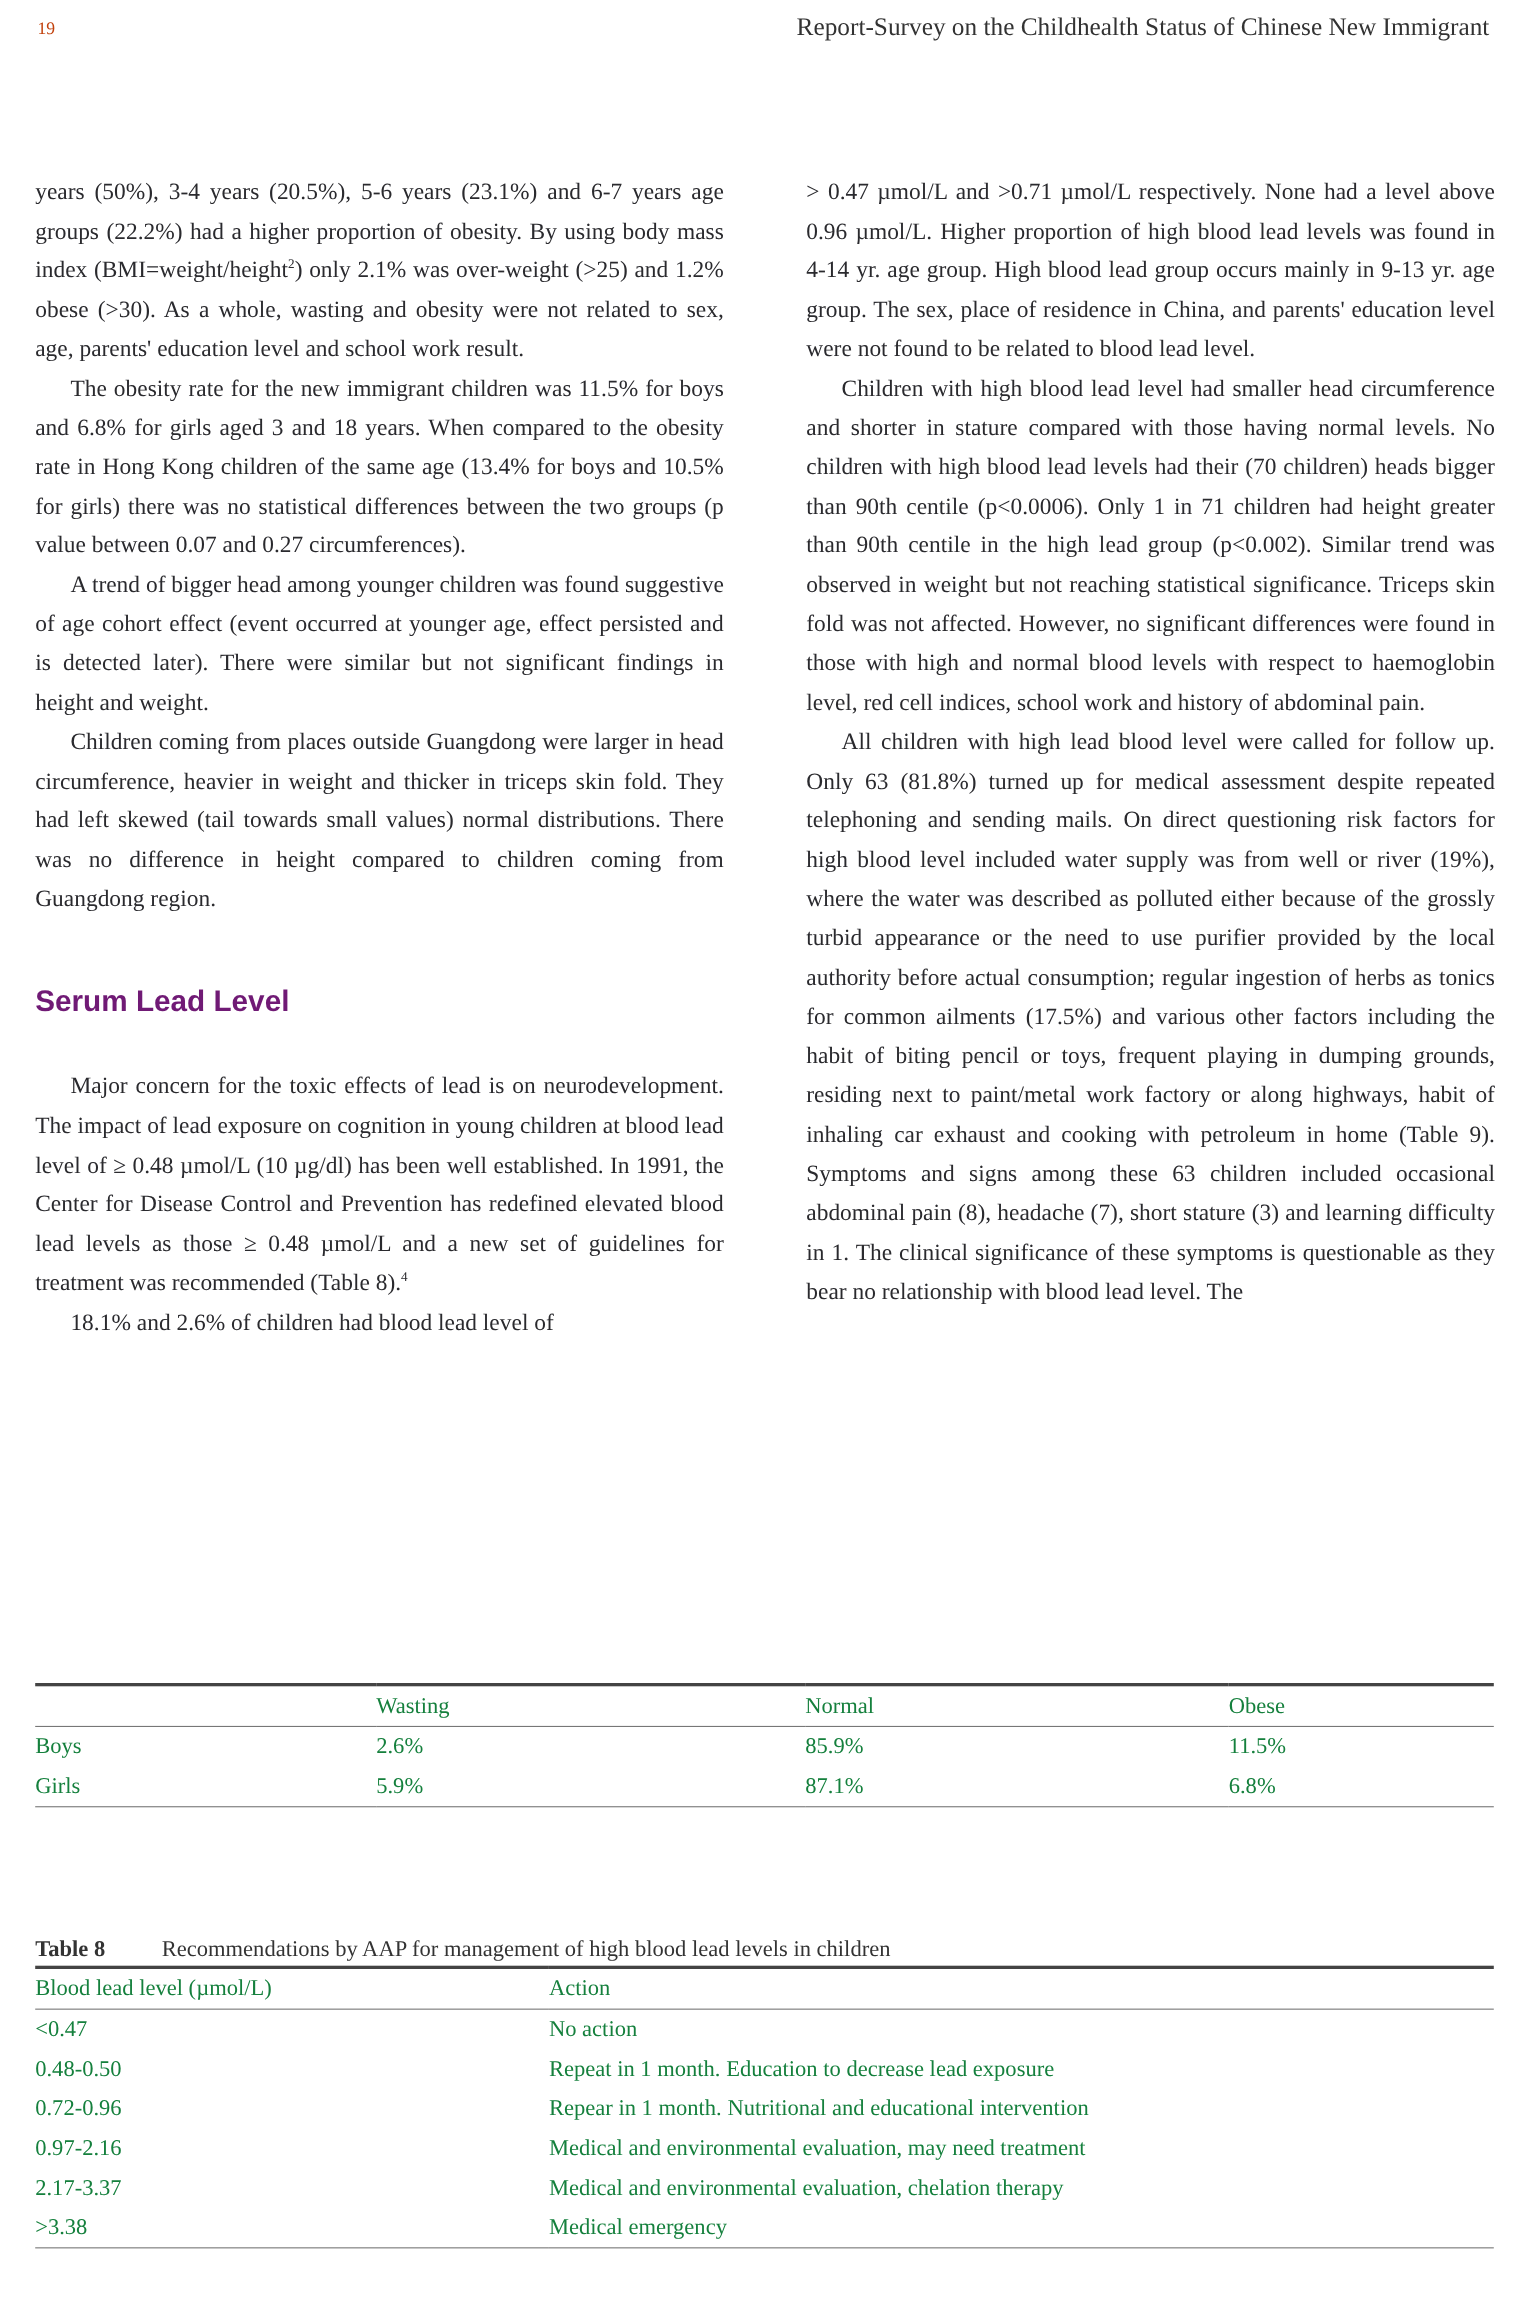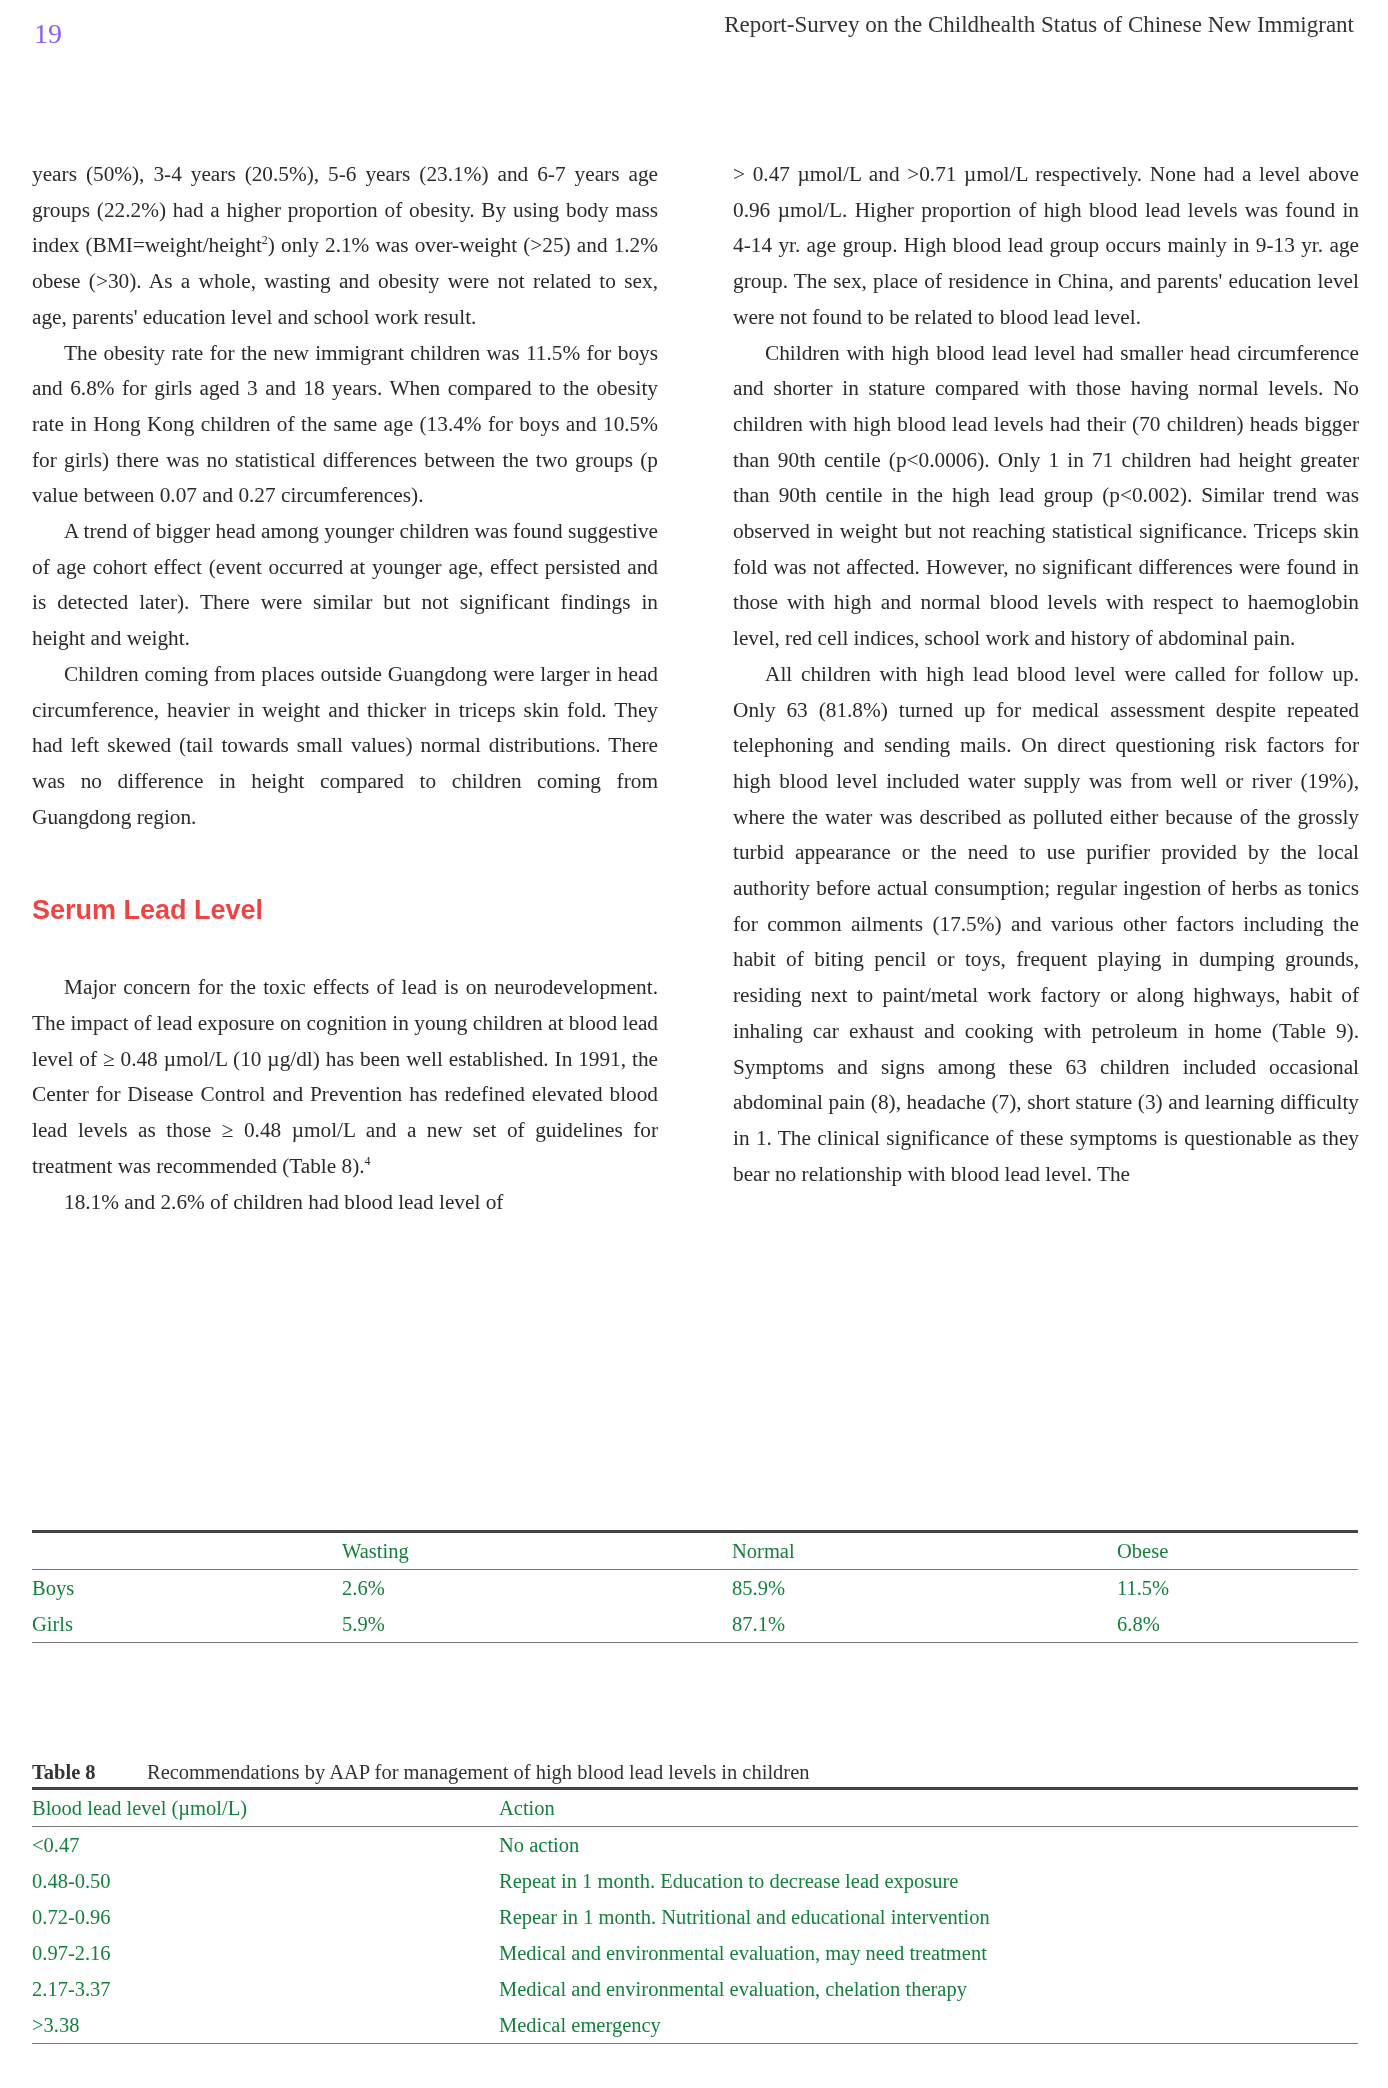--- a/index.html
+++ b/index.html
@@ -3,38 +3,38 @@
 <meta charset="utf-8">
 <style>
   html, body { margin: 0; padding: 0; background: #ffffff; }
   body {
     width: 1388px; height: 2088px; position: relative; overflow: hidden;
     font-family: "Liberation Serif", "DejaVu Serif", serif;
     color: #2a2a2e;
   }
   .page-num {
     position: absolute; left: 34px; top: 18px;
-    font-size: 28px; color: #8b5cf6;
+    font-size: 16px; color: #c2410c;
   }
   .running-header {
     position: absolute; right: 34px; top: 12px;
     font-size: 23px; color: #333; white-space: nowrap;
   }
   .col {
     position: absolute; top: 157px; width: 626px;
     font-size: 21.3px; line-height: 35.7px;
     text-align: justify;
   }
   .col.left { left: 32px; }
   .col.right { left: 733px; }
   .col p { margin: 0; }
   .col p.indent { text-indent: 32px; }
   .section-heading {
     font-family: "Liberation Sans", "DejaVu Sans", sans-serif;
-    font-weight: bold; font-size: 27px; color: #ef4444;
+    font-weight: bold; font-size: 27px; color: #701a75;
     margin: 58px 0 42px 0; line-height: 35px; text-align: left;
   }
   sup { font-size: 12px; line-height: 0; }
 
   .table-block { position: absolute; left: 32px; width: 1326px; }
   .table-caption { font-size: 20.5px; line-height: 30px; color: #333; }
   .table-caption .tlabel { font-weight: bold; display: inline-block; width: 115px; }
   table { border-collapse: collapse; width: 100%; font-size: 20.5px; color: #15803d; }
   table.t7 { margin-top: 3px; }
   table thead tr { border-top: 3px solid #444; border-bottom: 1.5px solid #777; }

